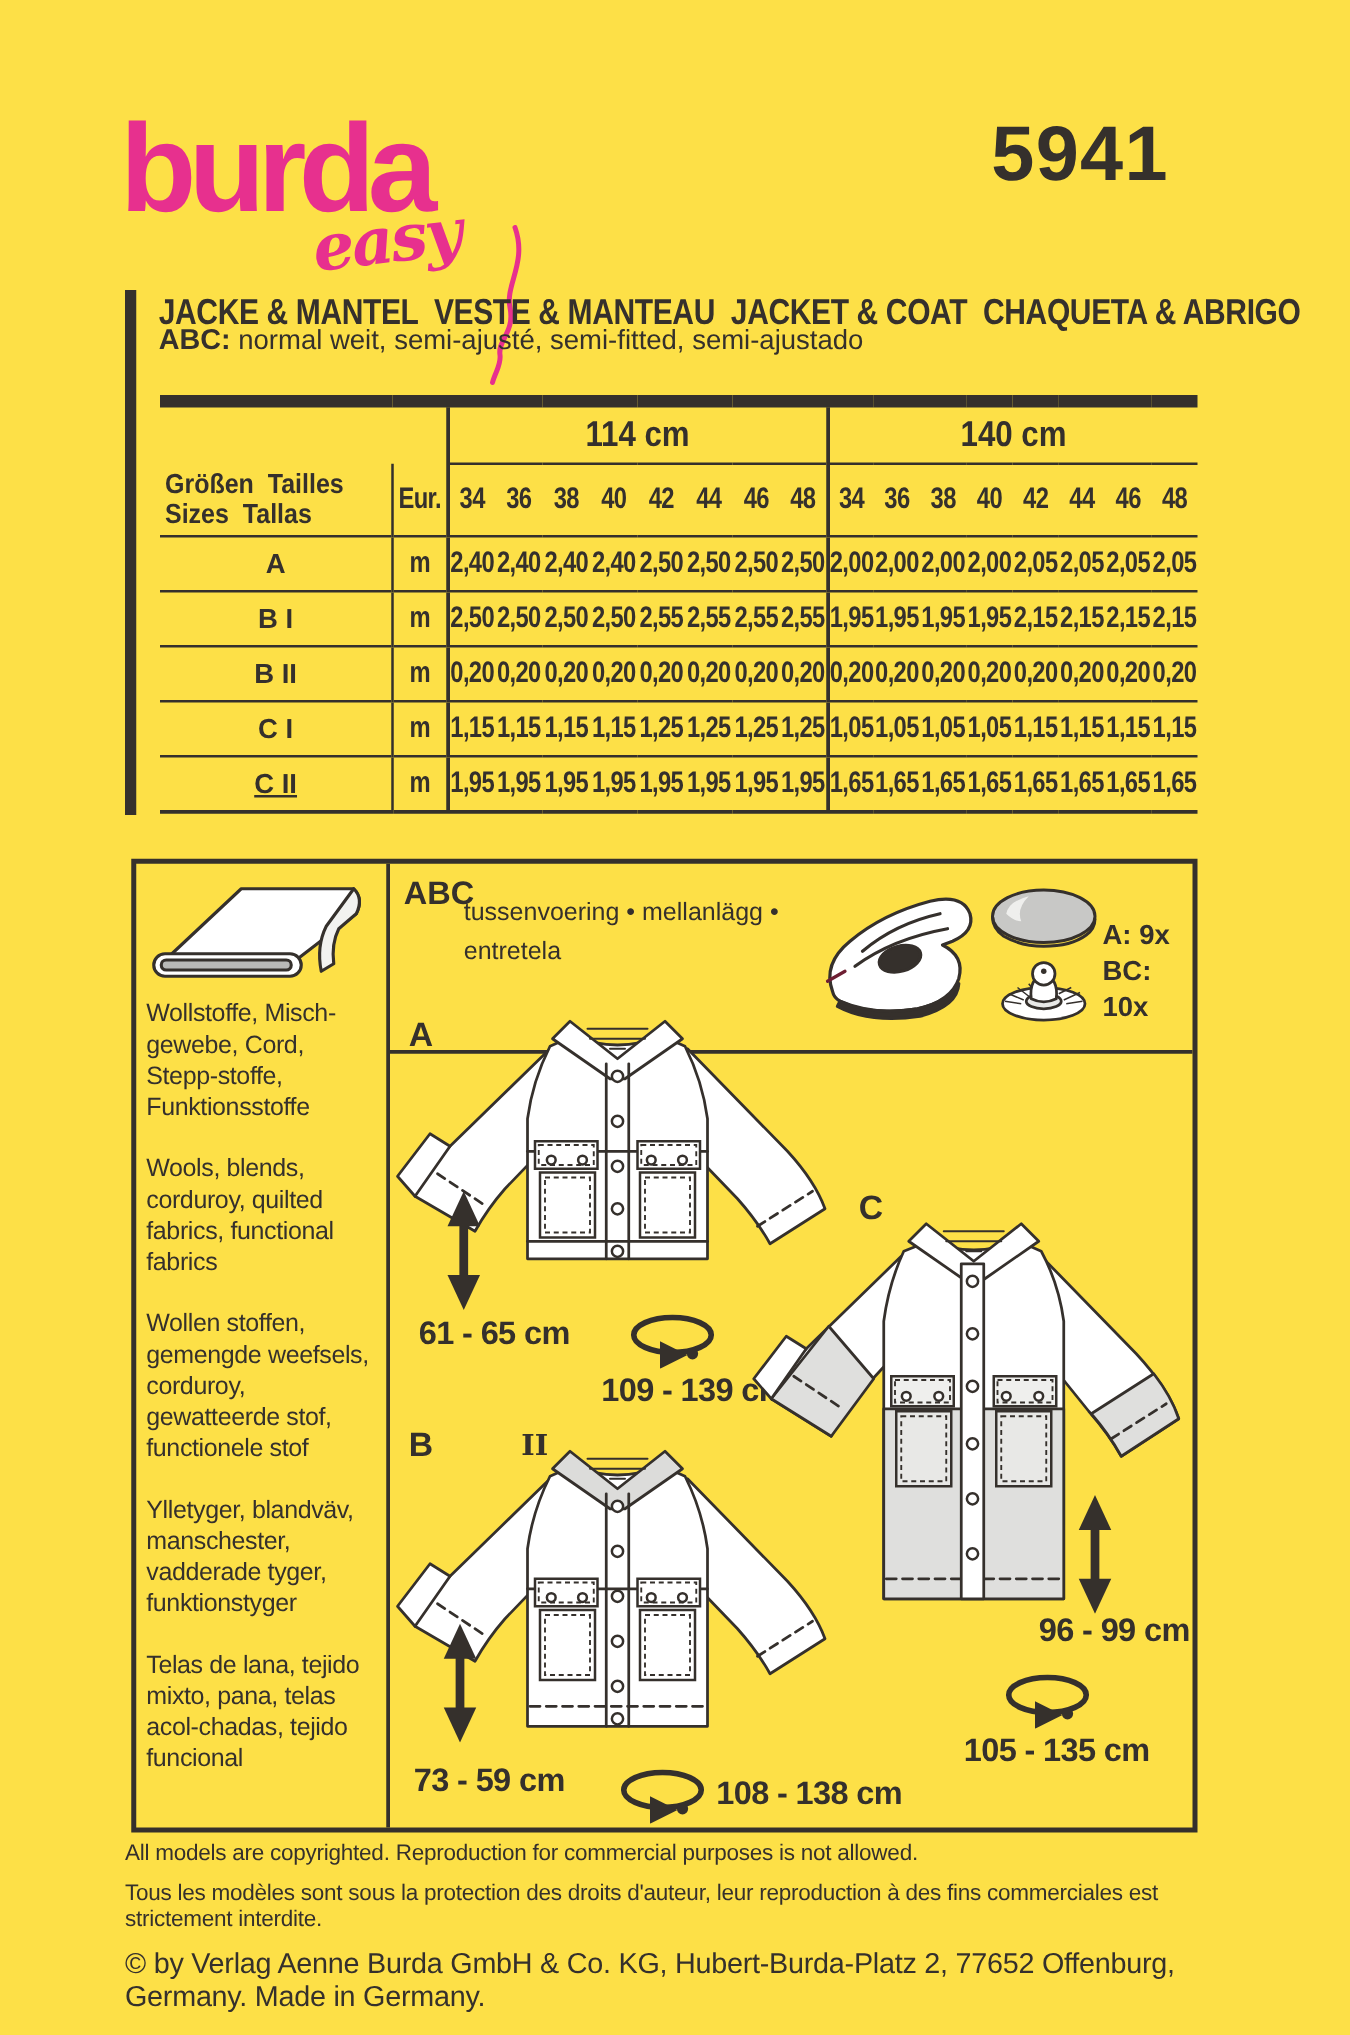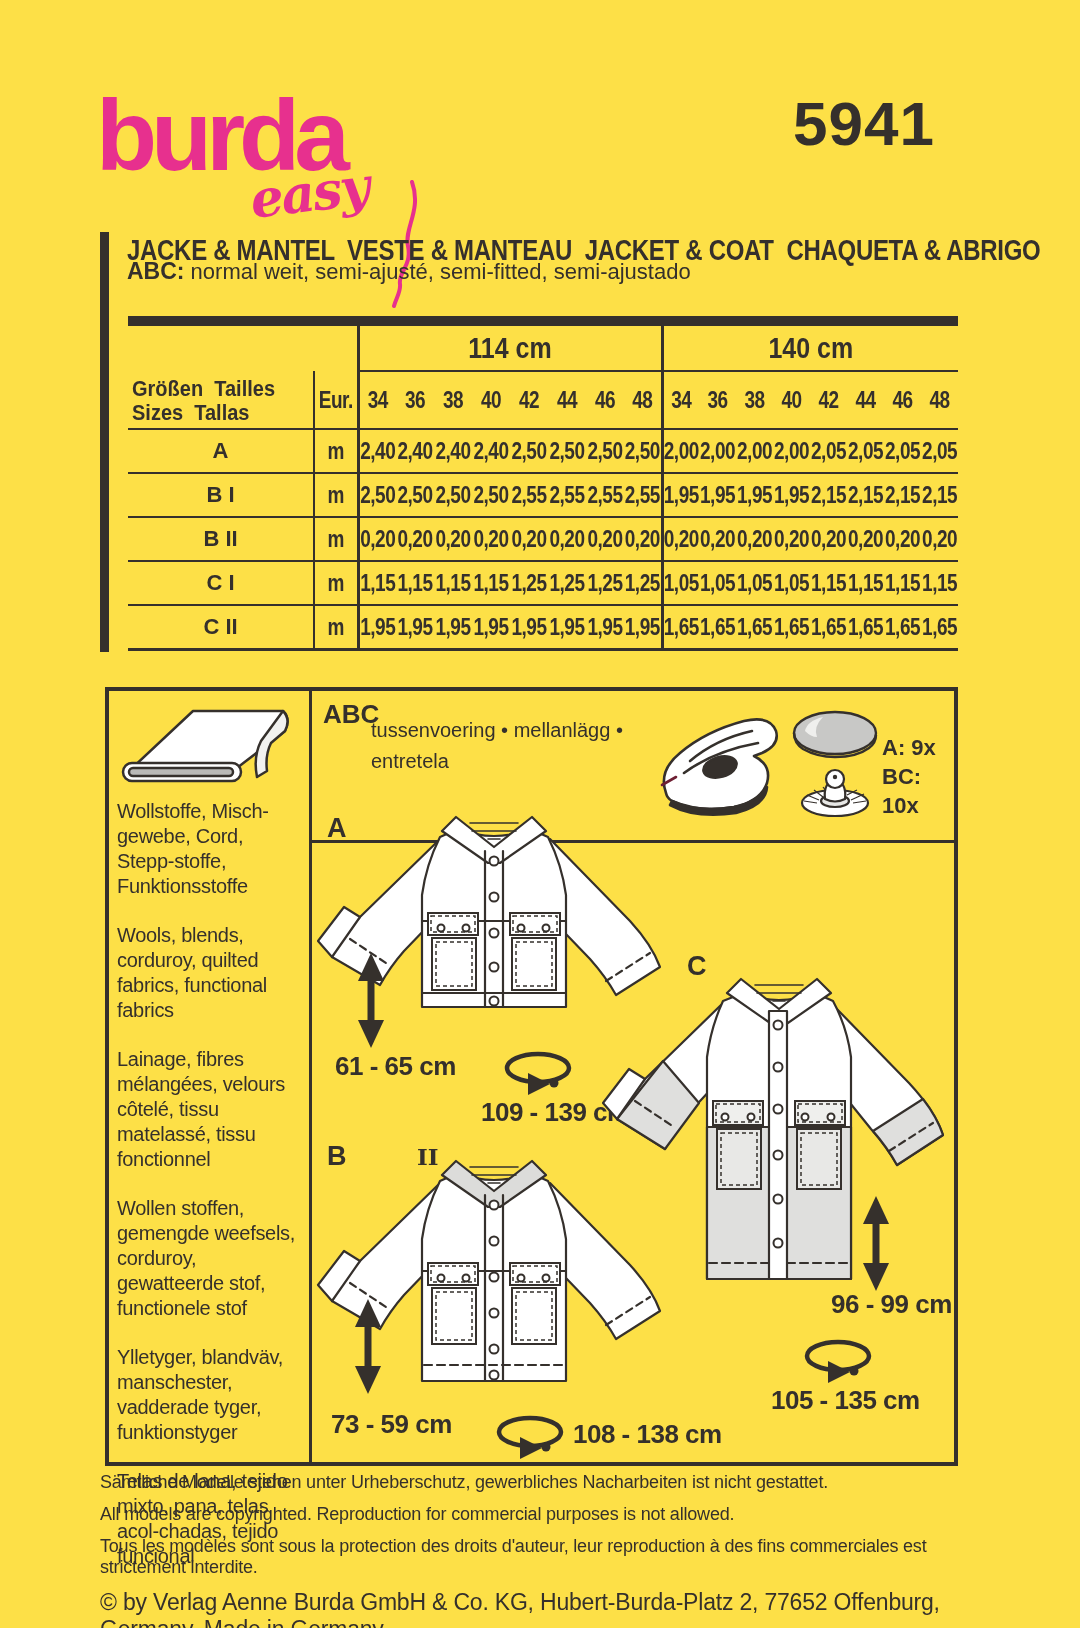--- a/index.html
+++ b/index.html
@@ -24,21 +24,21 @@
          border-top:10px solid #35302c;table-layout:fixed;}
   table.yardage td{padding:0;text-align:center;vertical-align:middle;overflow:visible;
          white-space:nowrap;}
   tr.ghead-row{height:50px;}
   tr.sizes-row{height:58px;}
   tr.data{height:44px;}
   td.ghead{border-left:3.5px solid #35302c;border-bottom:2.5px solid #35302c;}
   td.vsep{border-left:2.5px solid #35302c;}
   td.gstart{border-left:3.5px solid #35302c;}
   tr.data td{border-top:2.5px solid #35302c;}
-  tr.data.last td{border-bottom:3.5px solid #35302c;}
+  tr.data.last td{border-bottom:3.5px solid #35302c;text-decoration:underline;}
   td.rowlabel{text-align:left;padding-left:14px;font-weight:bold;font-size:22px;}
   .cond{display:inline-block;font-weight:bold;font-size:19px;letter-spacing:-0.5px;
         transform:scaleY(1.25);}
   .cond2{display:inline-block;font-weight:bold;font-size:25px;transform:scaleY(1.15);}
   .glabel{font-weight:bold;font-size:20px;line-height:24px;text-align:left;display:block;
         padding-left:4px;white-space:pre;transform:scaleY(1.1);transform-origin:left center;}
   
   .lower-box{position:absolute;left:105px;top:687px;width:845px;height:771px;
         border:4px solid #35302c;}
   .col-divider{position:absolute;left:200px;top:0;bottom:0;width:0;border-left:3.5px solid #35302c;}
@@ -222,21 +222,20 @@
         <path d="M14,74 L78,14 L168,14 Q176,22 170,34 L118,74 Z"></path>
         <path d="M168,14 Q176,22 170,34 L156,46 Q150,58 152,74 L142,80 Q138,60 146,44 Z" fill="#f2f2f0"></path>
         <rect x="8" y="66" width="118" height="18" rx="9"></rect>
         <rect x="14" y="71" width="104" height="8" rx="4" fill="#b9b9b7"></rect>
       </g>
     </svg>
 
     <div class="fabrics">
       <p>Wollstoffe, Misch-gewebe, Cord, Stepp-stoffe, Funktionsstoffe</p>
       <p>Wools, blends, corduroy, quilted fabrics, functional fabrics</p>
-      <p>Lainage, fibres mélangées, velours côtelé, tissu matelassé, tissu fonctionnel</p>
       <p>Wollen stoffen, gemengde weefsels, corduroy, gewatteerde stof, functionele stof</p>
       <p>Ylletyger, blandväv, manschester, vadderade tyger, funktionstyger</p>
       <p>Telas de lana, tejido mixto, pana, telas acol-chadas, tejido funcional</p>
     </div>
 
     <div class="abc-label">ABC</div>
     <div class="interfacing">
       <div>tussenvoering • mellanlägg •</div>
       <div>entretela</div>
     </div>
@@ -423,19 +422,18 @@
     <span class="meas abs" style="left:722px;top:598px">96 - 99 cm</span>
     <svg class="abs" style="left:692px;top:646px" width="74" height="46" viewBox="0 0 74 46">
       <ellipse cx="37" cy="19" rx="31" ry="14" fill="none" stroke="#35302c" stroke-width="4.5"></ellipse>
       <polygon points="27,24 27,46 49,35" fill="#35302c"></polygon>
       <circle cx="53" cy="34" r="4.5" fill="#35302c"></circle>
     </svg>
     <span class="meas abs" style="left:662px;top:694px">105 - 135 cm</span>
   </div>
 
   <div class="footer">
-    <p>Sämtliche Modelle stehen unter Urheberschutz, gewerbliches Nacharbeiten ist nicht gestattet.</p>
     <p>All models are copyrighted. Reproduction for commercial purposes is not allowed.</p>
     <p>Tous les modèles sont sous la protection des droits d'auteur, leur reproduction à des fins commerciales est strictement interdite.</p>
     <p class="big">© by Verlag Aenne Burda GmbH &amp; Co. KG, Hubert-Burda-Platz 2, 77652 Offenburg, Germany. Made in Germany.</p>
   </div>
 
 </div>
 
 </body></html>

